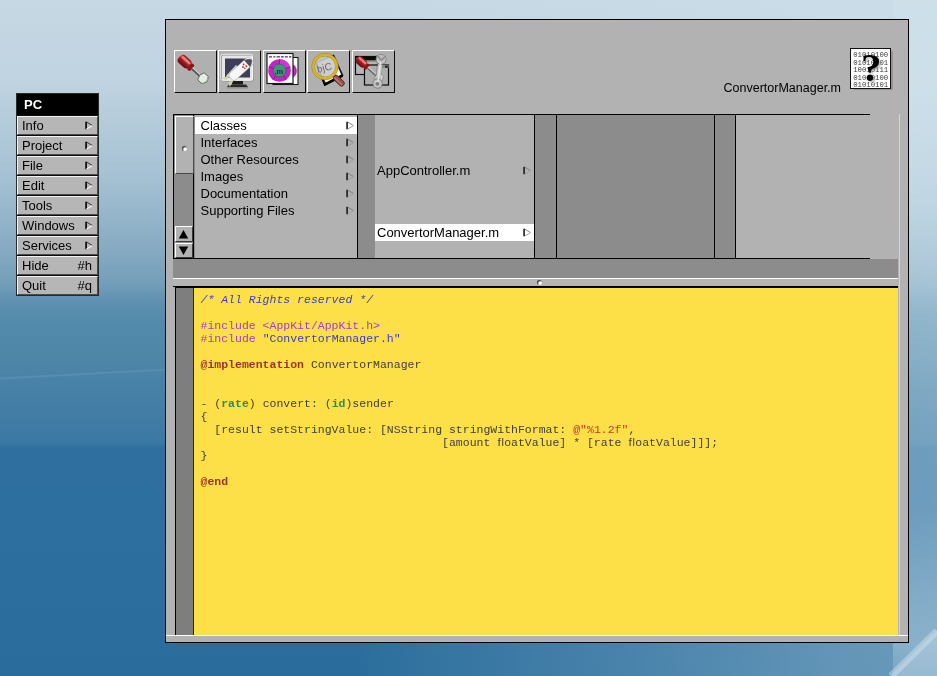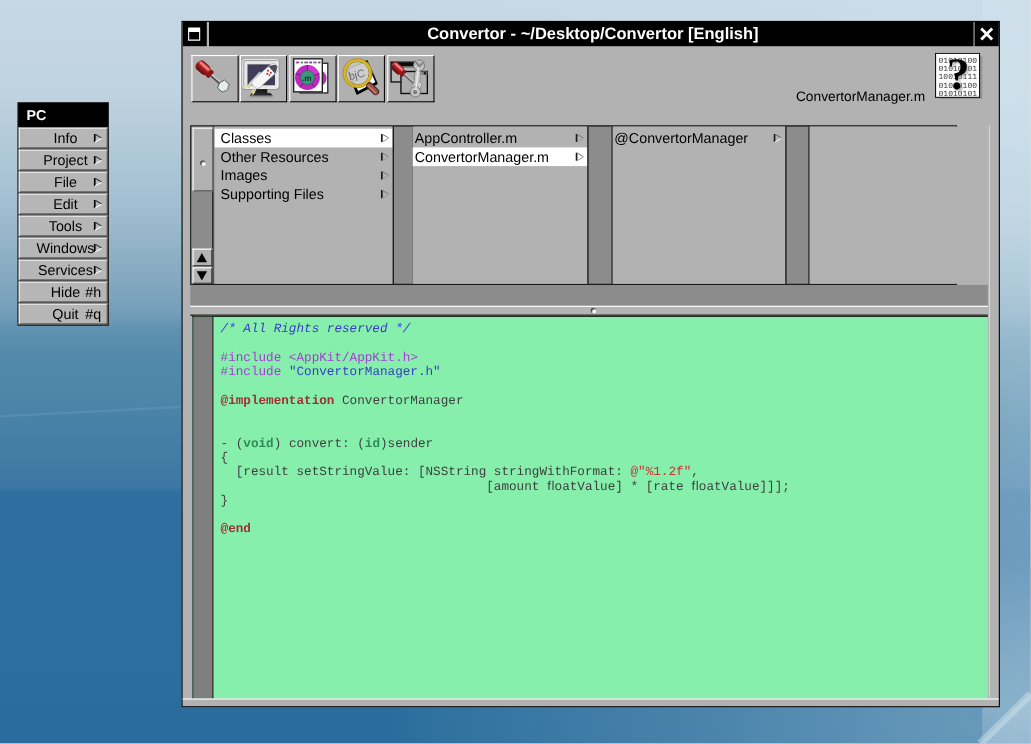--- a/index.html
+++ b/index.html
@@ -1,53 +1,53 @@
 <!DOCTYPE html>
 <html><head>
 <meta charset="utf-8">
 <style>
 html,body{margin:0;padding:0;}
 body{width:937px;height:676px;overflow:hidden;position:relative;font-family:"Liberation Sans",sans-serif;}
 #bg{position:absolute;left:0;top:0;z-index:0;}
 
 #menu{position:absolute;left:16px;top:93px;width:81px;z-index:5;border:1px solid #2a2a2a;background:#0d0d0d;}
 #menu .title{background:#000;color:#fff;font-weight:bold;font-size:13px;height:19px;line-height:19px;padding-left:6px;border:1px solid #000;}
-#menu .item{position:relative;background:#b6b6b6;color:#000;font-size:13px;height:17px;line-height:17px;padding-left:4px;border-top:1px solid #f4f4f4;border-left:1px solid #f4f4f4;border-right:1px solid #4a4a4a;border-bottom:1px solid #4a4a4a;margin-top:1px;text-align:center;}
+#menu .item{position:relative;background:#b6b6b6;color:#000;font-size:13px;height:17px;line-height:17px;padding-left:4px;border-top:1px solid #f4f4f4;border-left:1px solid #f4f4f4;border-right:1px solid #4a4a4a;border-bottom:1px solid #4a4a4a;margin-top:1px;}
 #menu .item .tri{position:absolute;right:4px;top:4px;}
 #menu .item .tri svg,#menu .item svg{display:block;}
 .brow svg{display:block;}
 #menu .item .key{position:absolute;right:5px;top:0;}
 
 #win{position:absolute;left:165px;top:19px;width:742px;height:622px;background:#b2b2b2;border:1px solid #000;z-index:2;}
 #titlebar{position:absolute;left:0;top:0;width:742px;height:22px;background:#b2b2b2;display:flex;}
 .tbtn{width:22px;height:22px;background:#000;flex:0 0 auto;position:relative;}
 #title{flex:1;background:#000;margin:0 1.5px;color:#fff;font-weight:bold;font-size:15px;text-align:center;line-height:22px;white-space:nowrap;text-indent:4px;}
 #miniglyph{position:absolute;left:5px;top:5px;width:9px;height:7px;border:1.5px solid #fff;border-top:4px solid #fff;background:#000;}
 
 .toolbtn{position:absolute;width:41px;height:41px;background:#b0b0b0;border-top:1.5px solid #fff;border-left:1.5px solid #fff;border-right:1.5px solid #0a0a0a;border-bottom:1.5px solid #0a0a0a;}
 #fname{position:absolute;right:67px;top:61px;font-size:12.5px;color:#000;}
 #ficon{position:absolute;left:684px;top:28px;width:41px;height:37px;}
 
 #browser{position:absolute;left:7px;top:94px;width:697px;height:145px;background:#8c8c8c;border:1px solid #000;box-sizing:border-box;}
 .bcol{position:absolute;top:0;height:143px;padding-top:1.5px;box-sizing:border-box;background:#b2b2b2;overflow:hidden;}
 .brow{position:relative;height:17.1px;font-size:13px;line-height:17.1px;color:#000;padding-left:5.5px;white-space:nowrap;}
-.c23 .brow{padding-left:2px;}
+.c23 .brow{padding-left:2px;margin-top:45px;}
 .brow.sel{background:#fff;}
 .brow svg{position:absolute;right:3px;top:4.5px;}
 .gapline{position:absolute;top:0;height:143px;width:1px;background:#000;}
 
 #bscroll{position:absolute;left:0;top:0;width:20px;height:143px;background:#8c8c8c;border-right:1px solid #000;box-sizing:border-box;}
 #bknob{position:absolute;left:1px;top:1px;width:17px;height:56px;background:#b2b2b2;border-top:1px solid #fff;border-left:1px solid #fff;border-right:1px solid #4a4a4a;border-bottom:1px solid #4a4a4a;}
 .sarrow{position:absolute;left:1px;width:16px;height:13.5px;background:#b2b2b2;border-top:1.5px solid #fff;border-left:1.5px solid #fff;border-right:1px solid #3a3a3a;border-bottom:1px solid #3a3a3a;text-align:center;}
 
 #shelf{position:absolute;left:7px;top:239px;width:725px;height:19px;background:#8c8c8c;}
 #split{position:absolute;left:7px;top:258px;width:725px;height:9px;background:#b4b4b4;border-top:1.5px solid #fff;border-bottom:1px solid #000;box-sizing:border-box;}
 #dimple{position:absolute;left:364px;top:1px;width:5px;height:5px;border-radius:50%;background:radial-gradient(circle at 68% 68%, #ffffff 0 30%, #8a8a8a 48%, #2a2a2a 72%);}
 
-#editor{position:absolute;left:9px;top:266.5px;width:723px;height:348px;background:#86efac;border-top:1px solid #000;border-left:1px solid #000;box-sizing:border-box;}
+#editor{position:absolute;left:9px;top:266.5px;width:723px;height:348px;background:#fde047;border-top:1px solid #000;border-left:1px solid #000;box-sizing:border-box;}
 #escroll{position:absolute;left:0;top:0;width:16.5px;height:347px;background:#7e7e7e;border-right:1px solid #2a2a2a;}
 #code{position:absolute;left:17.5px;top:0;width:702px;height:347px;overflow:hidden;font-family:"Liberation Mono",monospace;font-size:11.5px;line-height:13px;color:#3f3f3f;}
 #code pre{margin:0;padding:5px 0 0 7px;font-family:inherit;}
 .cm{color:#3a3acd;font-style:italic;}
 .pp{color:#a73bd4;}
 .str{color:#3a3acd;}
 .at{color:#9e3030;font-weight:bold;}
 .kw{color:#2f8b58;font-weight:bold;}
 .lit{color:#cc3333;}
 #botline{position:absolute;left:0px;top:614.5px;width:742px;height:1.5px;background:#fff;}
@@ -147,29 +147,20 @@
           <path d="M1.1,0.8 L1.1,8.2" stroke="#0a0a0a" stroke-width="1.7"></path>
           <path d="M1.5,1 L7.3,4.4" stroke="#3a3a3a" stroke-width="1"></path>
           <path d="M7.3,4.8 L1.5,8.1" stroke="#f2f2f2" stroke-width="1.2"></path>
         </svg>
       </span></div>
   <div class="item">Hide<span class="key">#h</span></div>
   <div class="item">Quit<span class="key">#q</span></div>
 </div>
 
 <div id="win">
-  <div id="titlebar">
-    <div class="tbtn">
-        <div id="miniglyph"></div>
-      </div>
-    <div id="title">Convertor - ~/Desktop/Convertor [English]</div>
-    <div class="tbtn"><svg width="22" height="22">
-          <path d="M6,6 L16,16 M16,6 L6,16" stroke="#fff" stroke-width="2.6"></path>
-        </svg></div>
-  </div>
 
   <div class="toolbtn" style="left:7.6px;top:29.5px;">
     <svg width="41" height="41" viewBox="0 0 41 41">
       <defs>
         <linearGradient id="rh1" x1="0" y1="0" x2="0" y2="1">
           <stop offset="0" stop-color="#701012"></stop>
             <stop offset="0.3" stop-color="#d84848"></stop>
           <stop offset="0.55" stop-color="#a31c1c"></stop>
             <stop offset="1" stop-color="#5f0e0e"></stop>
         </linearGradient>
@@ -316,26 +307,36 @@
             <path d="M0.8,1.5 L10.2,1.5 L5.5,10 Z" fill="#000"></path>
           </svg>
         </div>
     </div>
     <div class="bcol" style="left:21px;width:162px;">
       <div class="brow sel">Classes<svg width="8" height="9" viewBox="0 0 8 9">
             <path d="M1.1,0.8 L1.1,8.2" stroke="#1a1a1a" stroke-width="1.6"></path>
             <path d="M1.5,1 L7.3,4.4" stroke="#777" stroke-width="0.9"></path>
             <path d="M7.3,4.8 L1.5,8.1" stroke="#9a9a9a" stroke-width="0.9"></path>
           </svg></div>
+      <div class="brow">Interfaces<svg width="8" height="9" viewBox="0 0 8 9">
+            <path d="M1.1,0.8 L1.1,8.2" stroke="#1a1a1a" stroke-width="1.6"></path>
+            <path d="M1.5,1 L7.3,4.4" stroke="#777" stroke-width="0.9"></path>
+            <path d="M7.3,4.8 L1.5,8.1" stroke="#9a9a9a" stroke-width="0.9"></path>
+          </svg></div>
       <div class="brow">Other Resources<svg width="8" height="9" viewBox="0 0 8 9">
             <path d="M1.1,0.8 L1.1,8.2" stroke="#1a1a1a" stroke-width="1.6"></path>
             <path d="M1.5,1 L7.3,4.4" stroke="#777" stroke-width="0.9"></path>
             <path d="M7.3,4.8 L1.5,8.1" stroke="#9a9a9a" stroke-width="0.9"></path>
           </svg></div>
       <div class="brow">Images<svg width="8" height="9" viewBox="0 0 8 9">
+            <path d="M1.1,0.8 L1.1,8.2" stroke="#1a1a1a" stroke-width="1.6"></path>
+            <path d="M1.5,1 L7.3,4.4" stroke="#777" stroke-width="0.9"></path>
+            <path d="M7.3,4.8 L1.5,8.1" stroke="#9a9a9a" stroke-width="0.9"></path>
+          </svg></div>
+      <div class="brow">Documentation<svg width="8" height="9" viewBox="0 0 8 9">
             <path d="M1.1,0.8 L1.1,8.2" stroke="#1a1a1a" stroke-width="1.6"></path>
             <path d="M1.5,1 L7.3,4.4" stroke="#777" stroke-width="0.9"></path>
             <path d="M7.3,4.8 L1.5,8.1" stroke="#9a9a9a" stroke-width="0.9"></path>
           </svg></div>
       <div class="brow">Supporting Files<svg width="8" height="9" viewBox="0 0 8 9">
             <path d="M1.1,0.8 L1.1,8.2" stroke="#1a1a1a" stroke-width="1.6"></path>
             <path d="M1.5,1 L7.3,4.4" stroke="#777" stroke-width="0.9"></path>
             <path d="M7.3,4.8 L1.5,8.1" stroke="#9a9a9a" stroke-width="0.9"></path>
           </svg></div>
     </div>
@@ -348,27 +349,20 @@
             <path d="M7.3,4.8 L1.5,8.1" stroke="#9a9a9a" stroke-width="0.9"></path>
           </svg></div>
       <div class="brow sel">ConvertorManager.m<svg width="8" height="9" viewBox="0 0 8 9">
             <path d="M1.1,0.8 L1.1,8.2" stroke="#1a1a1a" stroke-width="1.6"></path>
             <path d="M1.5,1 L7.3,4.4" stroke="#777" stroke-width="0.9"></path>
             <path d="M7.3,4.8 L1.5,8.1" stroke="#9a9a9a" stroke-width="0.9"></path>
           </svg></div>
     </div>
     <div class="gapline" style="left:360px;"></div>
     <div class="gapline" style="left:382px;"></div>
-    <div class="bcol c23" style="left:382.5px;width:157.5px;">
-      <div class="brow">@ConvertorManager<svg width="8" height="9" viewBox="0 0 8 9">
-            <path d="M1.1,0.8 L1.1,8.2" stroke="#1a1a1a" stroke-width="1.6"></path>
-            <path d="M1.5,1 L7.3,4.4" stroke="#666" stroke-width="0.9"></path>
-            <path d="M7.3,4.8 L1.5,8.1" stroke="#f0f0f0" stroke-width="1"></path>
-          </svg></div>
-    </div>
     <div class="gapline" style="left:540px;"></div>
     <div class="gapline" style="left:561px;"></div>
     <div class="bcol" style="left:562px;width:161px;"></div>
   </div>
 
   <div id="shelf"></div>
   <div id="split">
       <div id="dimple"></div>
     </div>
 
@@ -376,21 +370,21 @@
     <div id="escroll"></div>
     <div id="code">
         <pre><span class="cm">/* All Rights reserved */</span>
 
 <span class="pp">#include &lt;AppKit/AppKit.h&gt;</span>
 <span class="pp">#include </span><span class="str">"ConvertorManager.h"</span>
 
 <span class="at">@implementation</span> ConvertorManager
 
 
-- (<span class="kw">void</span>) convert: (<span class="kw">id</span>)sender
+- (<span class="kw">rate</span>) convert: (<span class="kw">id</span>)sender
 {
   [result setStringValue: [NSString stringWithFormat: <span class="lit">@"%1.2f"</span>,
                                    [amount ﬂoatValue] * [rate ﬂoatValue]]];
 }
 
 <span class="at">@end</span></pre>
       </div>
   </div>
   <div id="botline"></div>
   <div style="position:absolute;left:732.5px;top:94px;width:1px;height:521px;background:#d6d6d6;"></div>

